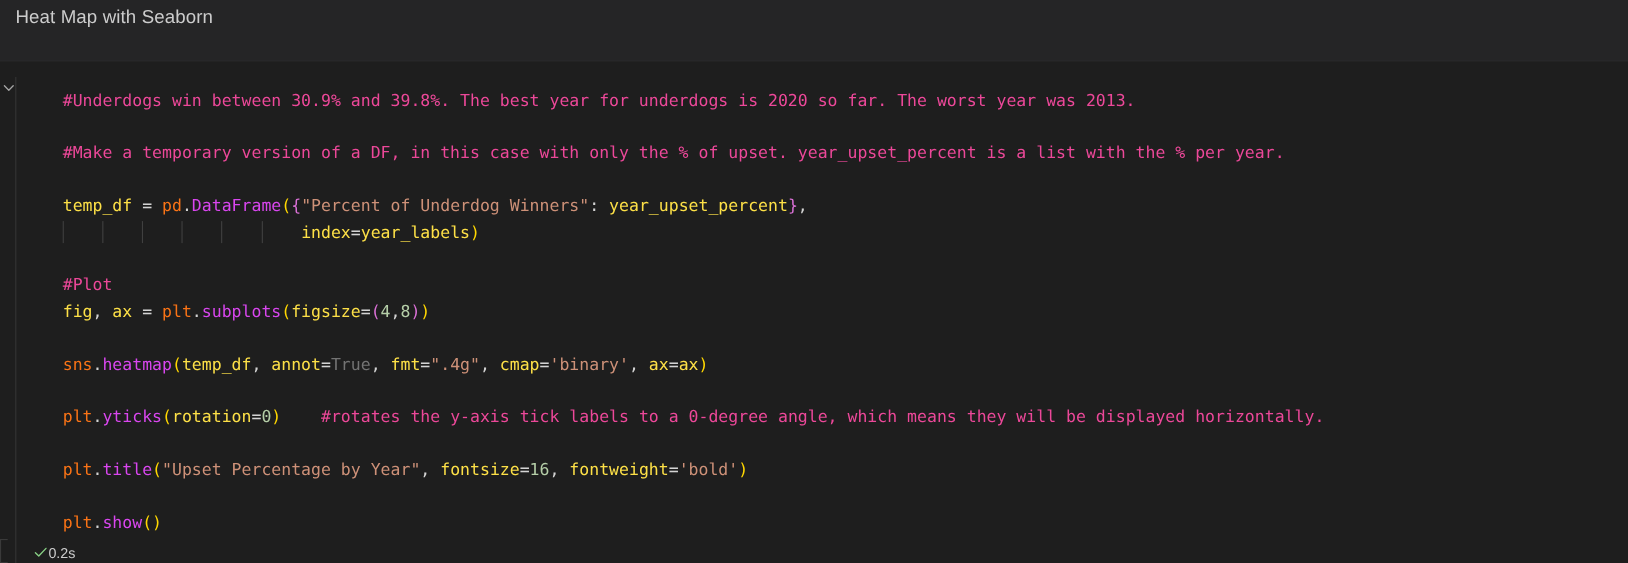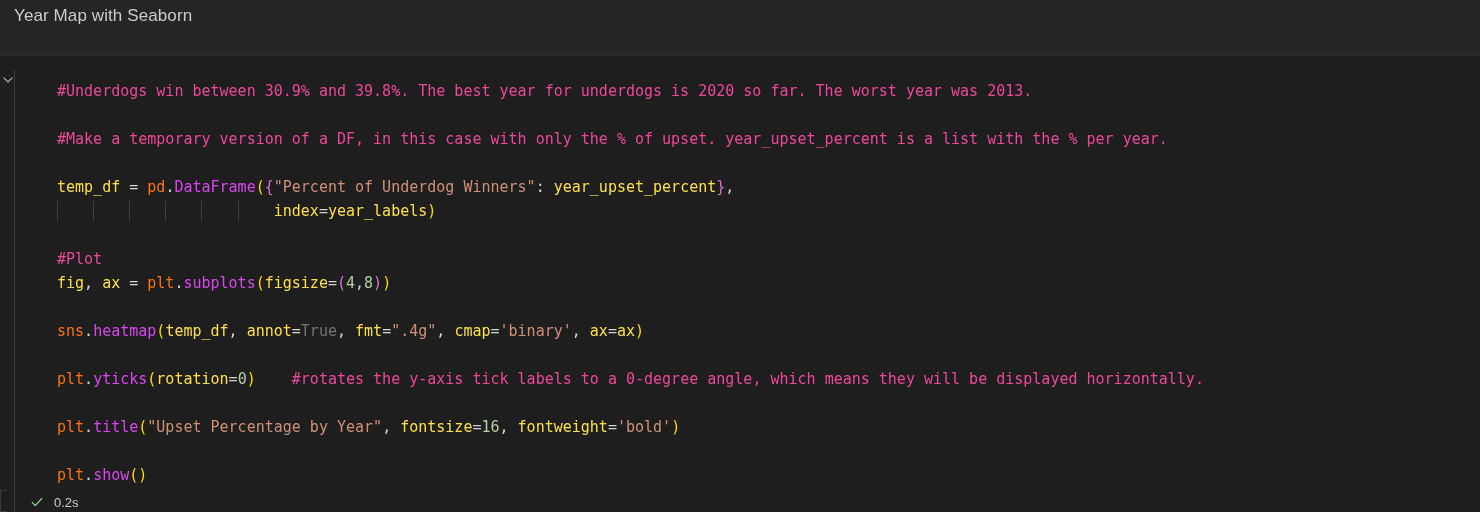--- a/index.html
+++ b/index.html
@@ -116,21 +116,20 @@
   }
 
   
   .exec-status {
     position: absolute;
     left: 30px;
     top: 492px;
     height: 20px;
     display: flex;
     align-items: center;
-    gap: 10px;
   }
   .exec-check { width: 14px; height: 14px; display: block; }
   .exec-time {
     font-family: "Liberation Sans", sans-serif;
     font-size: 13px;
     color: #cccccc;
   }
   .exec-marker {
     position: absolute;
     left: 0px;
@@ -139,21 +138,21 @@
     height: 22px;
     border: 1px solid #3a3a3a;
     border-right: none;
     box-sizing: border-box;
   }
 </style>
 </head>
 <body>
 
 <div class="nb-header">
-  <div class="nb-title">Year Map with Seaborn</div>
+  <div class="nb-title">Heat Map with Seaborn</div>
 </div>
 
 <div class="cell-wrap">
 
   <div class="collapse-chevron">
     <svg width="16" height="16" viewBox="0 0 16 16" aria-hidden="true">
       <path d="M4 6 L8 10 L12 6" fill="none" stroke="#a6a6a6" stroke-width="1.2" stroke-linecap="round" stroke-linejoin="round"></path>
     </svg>
   </div>
 

